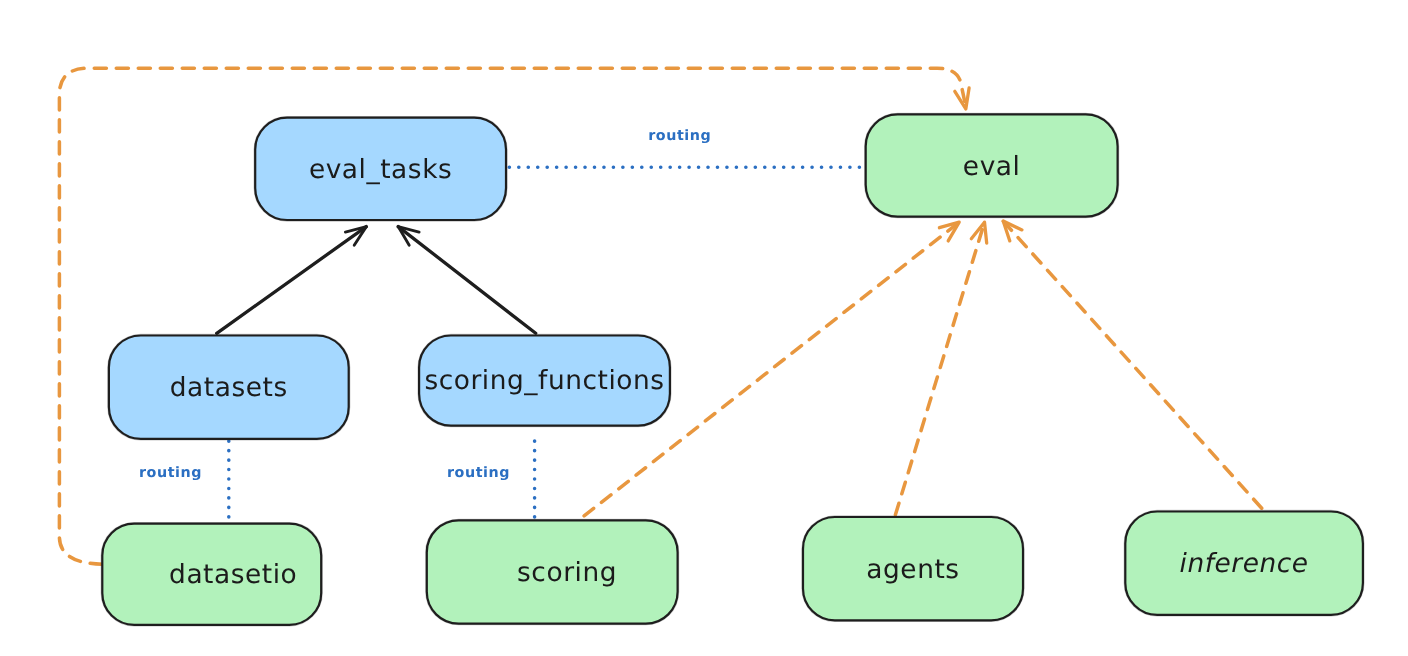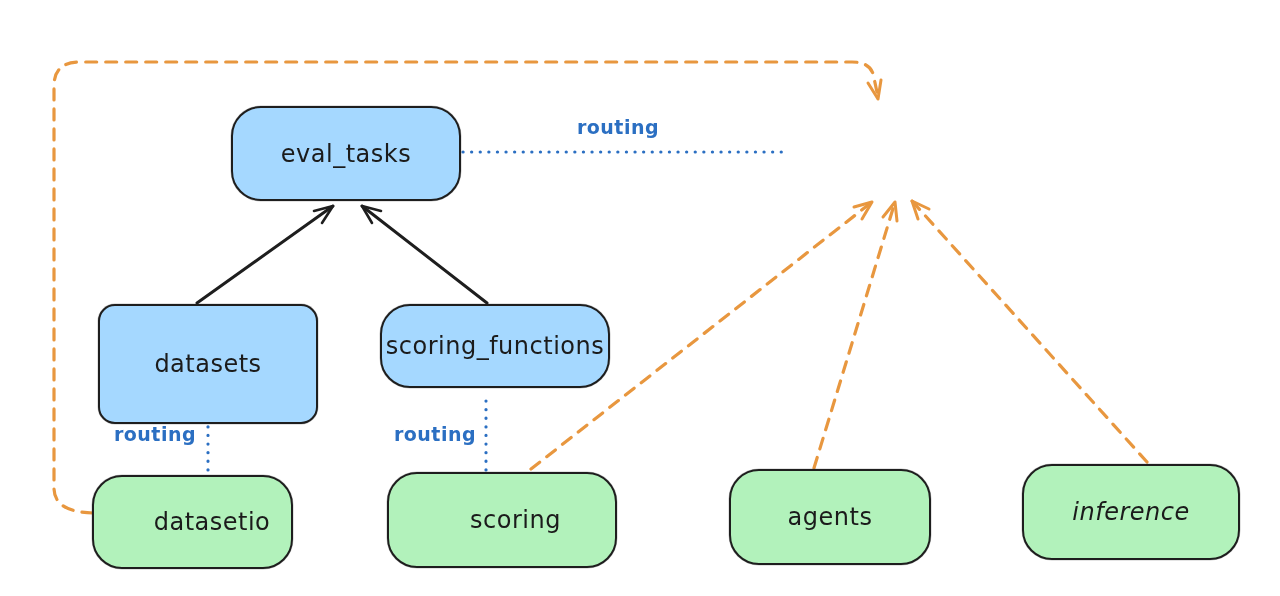--- a/index.html
+++ b/index.html
@@ -30,21 +30,21 @@
   .node.blue  { background: #a5d8ff; }
   .node.green { background: #b2f2bb; }
   .node-label {
     font-size: 24px;
     color: #1b1b1b;
     letter-spacing: 0.5px;
     white-space: nowrap;
   }
   .edge-label {
     position: absolute;
-    font-size: 19px;
+    font-size: 13px;
     font-weight: bold;
     color: #2b6fc2;
     letter-spacing: 0.5px;
     text-align: center;
     white-space: nowrap;
   }
   .shaft-black  { stroke: #1e1e1e; stroke-width: 3;   fill: none; stroke-linecap: round; }
   .head-black   { stroke: #1e1e1e; stroke-width: 2.6; fill: none; stroke-linecap: round; }
   .dotted-blue  { stroke: #2b6fc2; stroke-width: 3.2; fill: none; stroke-linecap: round; stroke-dasharray: 0.1 8.5; }
   .dashed-orange{ stroke: #e8973f; stroke-width: 3.2; fill: none; stroke-linecap: round; stroke-dasharray: 11 9; }
@@ -97,22 +97,25 @@
     <g>
       <path class="dashed-orange" d="M1147,462 L912,201"></path>
       <path class="head-orange" d="M912,201 L929,209 M912,201 L918,219"></path>
     </g>
   </svg>
 
   <div class="node blue" style="left:231px; top:106px; width:230px; height:95px;">
     <span class="node-label">eval_tasks</span>
   </div>
 
+  <div class="node green" style="left:786px; top:103px; width:231px; height:95px;">
+    <span class="node-label">eval</span>
+  </div>
 
-  <div class="node blue" style="left:98px; top:304px; width:220px; height:120px;border-radius:17px;">
+  <div class="node blue" style="left:98px; top:304px; width:220px; height:96px;">
     <span class="node-label">datasets</span>
   </div>
 
   <div class="node blue" style="left:380px; top:304px; width:230px; height:84px;">
     <span class="node-label">scoring_functions</span>
   </div>
 
   <div class="node green" style="left:92px; top:475px; width:201px; height:94px;padding-left:39px;">
     <span class="node-label">datasetio</span>
   </div>

